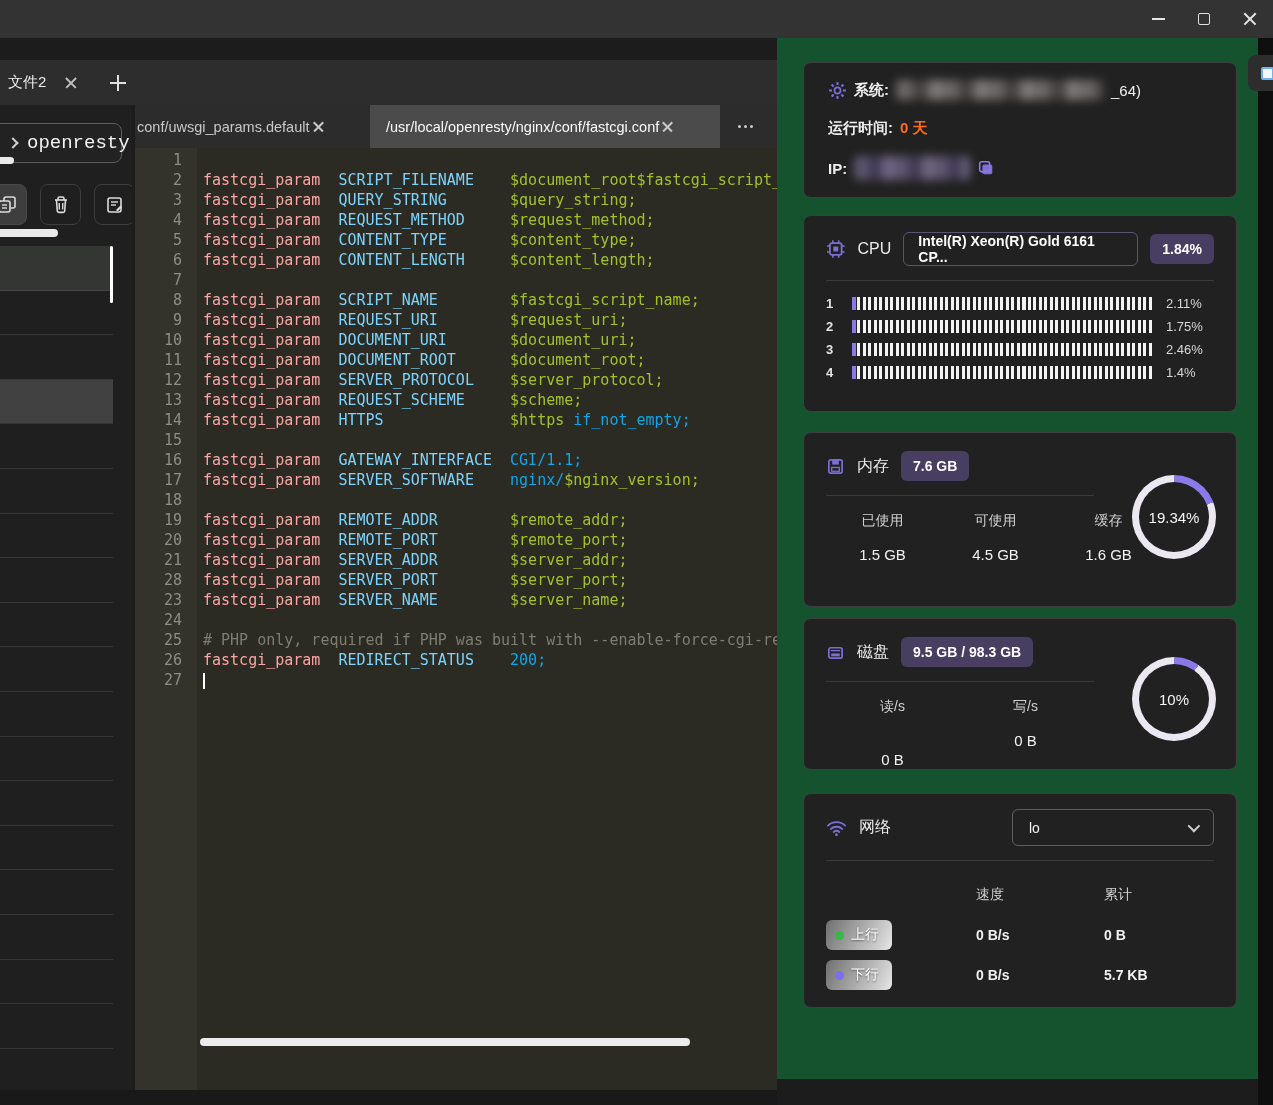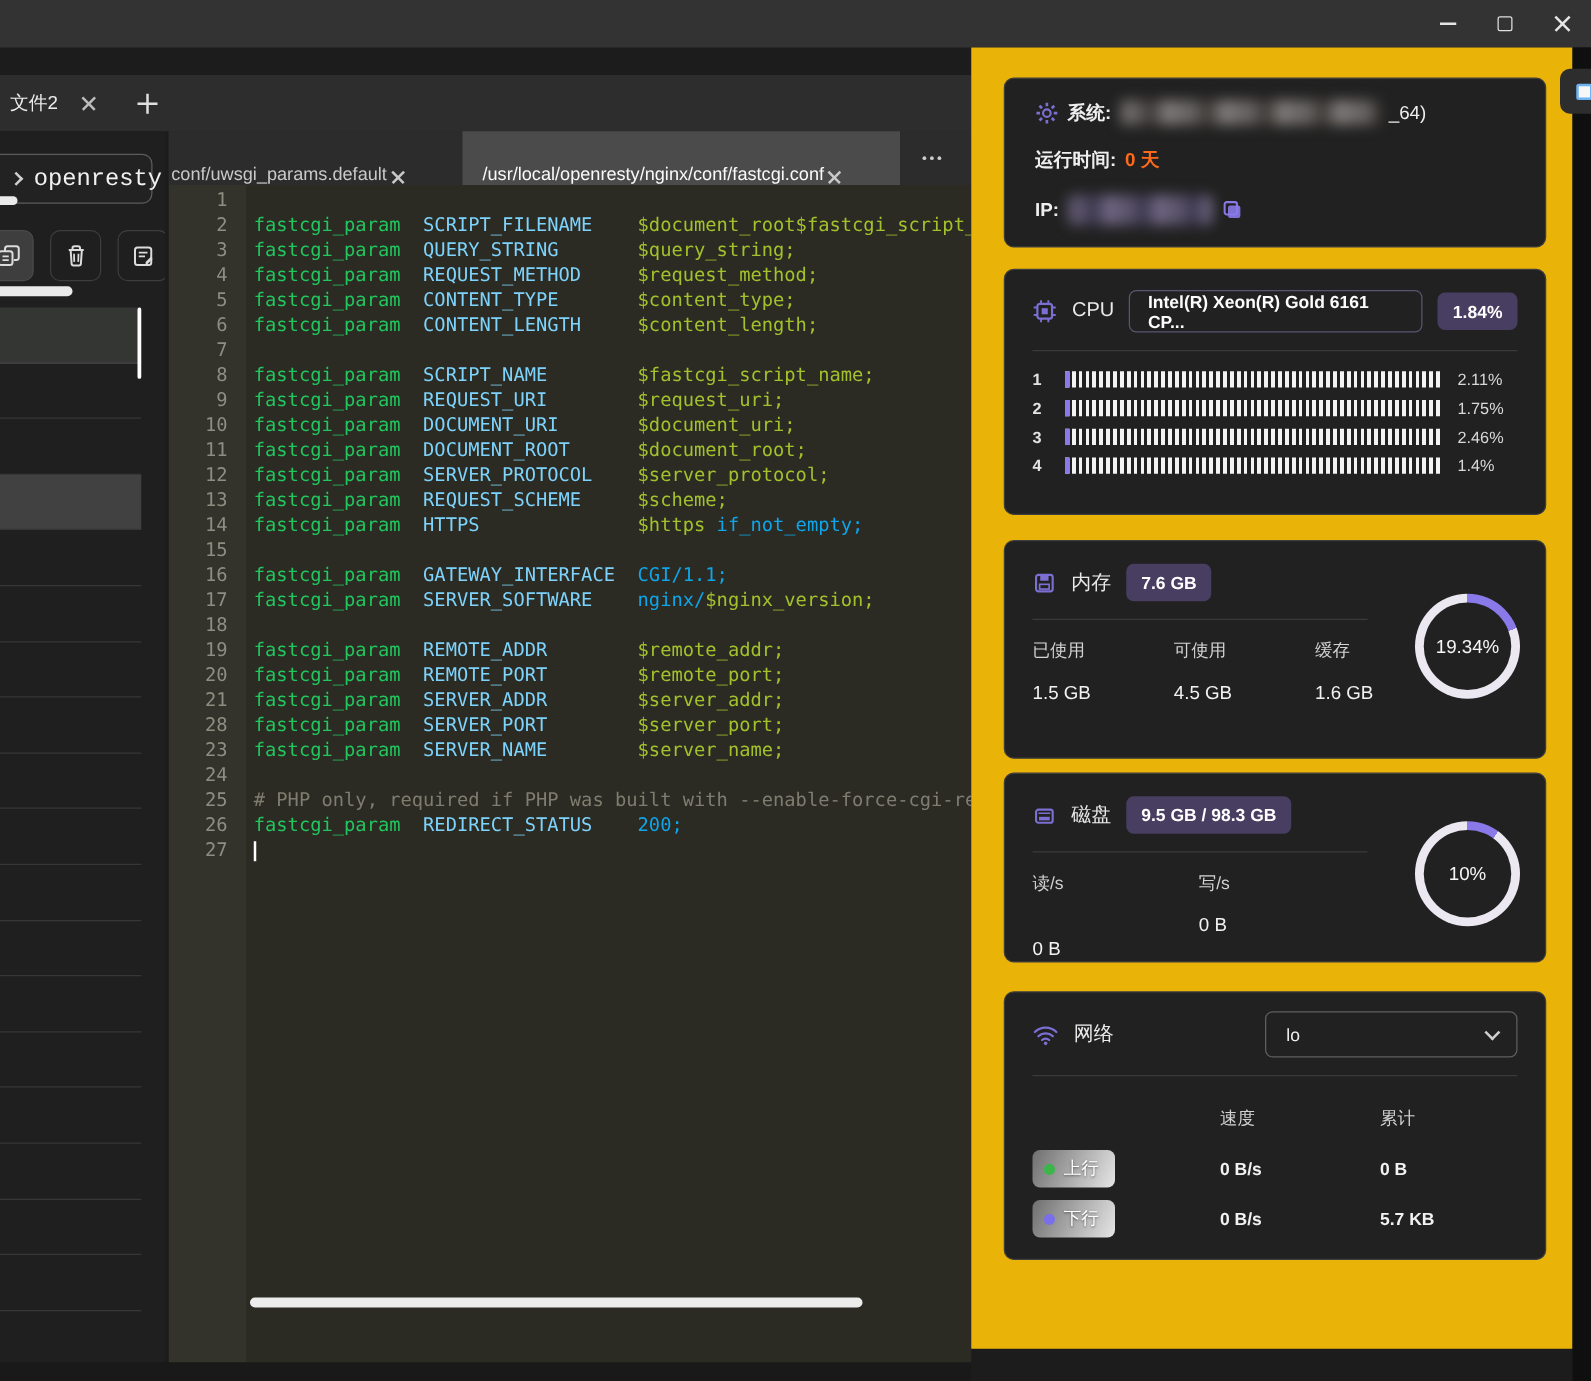--- a/index.html
+++ b/index.html
@@ -46,43 +46,43 @@
   .file-row { width:113px; height:44.6px; border-bottom:1px solid #373737; }
   .row-hl  { background:#343634; border-bottom-color:#454545; }
   .row-sel { background:#414141; }
   .vthumb { position:absolute; left:110px; top:0; width:3px; height:57px; background:#ffffff; border-radius:2px; }
   .bottomstrip { position:absolute; left:0; top:1090px; width:777px; height:15px; background:#191919; }
 
   
   .editor { position:absolute; left:135px; top:105px; width:642px; height:985px; background:#2b2b23; }
   .ed-tabbar { position:absolute; left:0; top:0; width:642px; height:43px; background:#2c2c2c;
                display:flex; align-items:stretch; }
-  .ed-tab { display:flex; align-items:flex-end; gap:2px; padding:0 16px; font-size:14.5px; color:#c9c9c9;
+  .ed-tab { display:flex; align-items:center; gap:2px; padding:0 16px; font-size:14.5px; color:#c9c9c9;
             white-space:nowrap; cursor:pointer; }
   .ed-tab.inactive { width:227px; overflow:hidden; padding-left:2px; }
   .ed-tab.active { background:#4b4b4b; color:#fafafa; margin-left:8px; width:350px; }
   .ed-close { position:relative; width:12px; height:12px; flex:0 0 auto; }
   .ed-close:before,.ed-close:after { content:""; position:absolute; left:0; top:5px; width:13px; height:1.5px; background:#c9c9c9; }
   .ed-close:before{ transform:rotate(45deg);} .ed-close:after{ transform:rotate(-45deg);}
   .ed-more { margin-left:18px; align-self:center; display:flex; gap:3px; cursor:pointer; }
   .ed-more i { width:3px; height:3px; border-radius:50%; background:#cccccc; }
   .codewrap { position:absolute; left:0; top:43px; width:642px; height:942px; overflow:hidden;
               font-family:"DejaVu Sans Mono", monospace; font-size:15px; line-height:20px; }
   .gutterbg { position:absolute; left:0; top:0; width:62px; height:942px; background:#33332b; }
   .codelines { position:absolute; left:0; top:2px; width:642px; }
   .code-line { display:flex; height:20px; white-space:pre; }
   .ln { width:62px; flex:0 0 auto; text-align:right; padding-right:15px; color:#8d8d82; }
   .ctext { padding-left:6px; }
-  .tk-k { color:#22c55e;margin-top:48px; } .tk-n { color:#7dd3fc; } .tk-p { color:#0ea5e9; }
+  .tk-k { color:#fca5a5;margin-top:48px; } .tk-n { color:#7dd3fc; } .tk-p { color:#0ea5e9; }
   .tk-v { color:#a2c12c; } .tk-c { color:#7e7d70; }
   .caret { display:inline-block; width:2px; height:16px; background:#ffffff; vertical-align:middle; }
   .hscroll { position:absolute; left:65px; top:933px; width:490px; height:8px; background:#ececec; border-radius:4px; }
 
   
-  .monitor { position:absolute; left:777px; top:38px; width:481px; height:1041px; background:#eab308; }
+  .monitor { position:absolute; left:777px; top:38px; width:481px; height:1041px; background:#14532d; }
   .card { position:absolute; left:26px; width:434px; background:#212121; border:1px solid #3e3e3e; border-radius:8px; }
   .card-sys { top:24px; height:136px; padding:17px 24px; display:flex; flex-direction:column; justify-content:space-between; }
   .sysrow { display:flex; align-items:center; gap:7px; font-size:15px; color:#efefef; }
   .syslabel { font-weight:bold; }
   .blur1 { width:208px; height:20px; border-radius:3px; filter:blur(5px);
            background:repeating-linear-gradient(90deg,#6b6766 0 16px,#474340 16px 32px,#7d7876 32px 46px); }
   .blur2 { width:116px; height:24px; border-radius:5px; filter:blur(5px);
            background:repeating-linear-gradient(90deg,#5d566e 0 14px,#423c54 14px 28px,#6e6682 28px 40px); }
   .orange { color:#ff6a1a; font-weight:bold; }
   .card-cpu { top:177px; height:197px; padding:16px 22px; }
@@ -97,21 +97,21 @@
   .core-row { display:flex; align-items:center; height:13px; }
   .core-id { width:26px; font-size:13px; font-weight:bold; color:#e3e3e3; }
   .core-bar { position:relative; width:300px; height:13px;
               background:repeating-linear-gradient(90deg,#f3f3f3 0 3px,rgba(0,0,0,0) 3px 5.5px); }
   .core-lead { position:absolute; left:0; top:0; width:4px; height:13px; }
   .core-pct { margin-left:14px; font-size:13px; color:#d8d8d8; }
   .card-mem { top:394px; height:175px; padding:18px 22px; }
   .card-dsk { top:580px; height:152px; padding:18px 22px; }
   .divider.short { width:268px; }
   .stats { display:flex; margin-top:16px; }
-  .stat { display:flex; flex-direction:column; gap:16px; }
+  .stat { display:flex; flex-direction:column; gap:16px;text-align:center; }
   .stat-l { font-size:14px; color:#d2d2d2; }
   .stat-v { font-size:15px; color:#f2f2f2; }
   .gauge { position:absolute; width:84px; height:84px; border-radius:50%; }
   .gauge-hole { position:absolute; left:7px; top:7px; width:70px; height:70px; border-radius:50%;
                 background:#212121; display:flex; align-items:center; justify-content:center;
                 font-size:15px; color:#f5f5f5; }
   .card-net { top:755px; height:215px; padding:15px 22px; }
   .selectbox { margin-left:auto; width:202px; height:37px; border:1px solid #5f5f5f; border-radius:6px;
                display:flex; align-items:center; padding:0 16px; font-size:14px; color:#f0f0f0; cursor:pointer; }
   .selchev { margin-left:auto; width:9px; height:9px; border-right:2px solid #cfcfcf; border-bottom:2px solid #cfcfcf;

